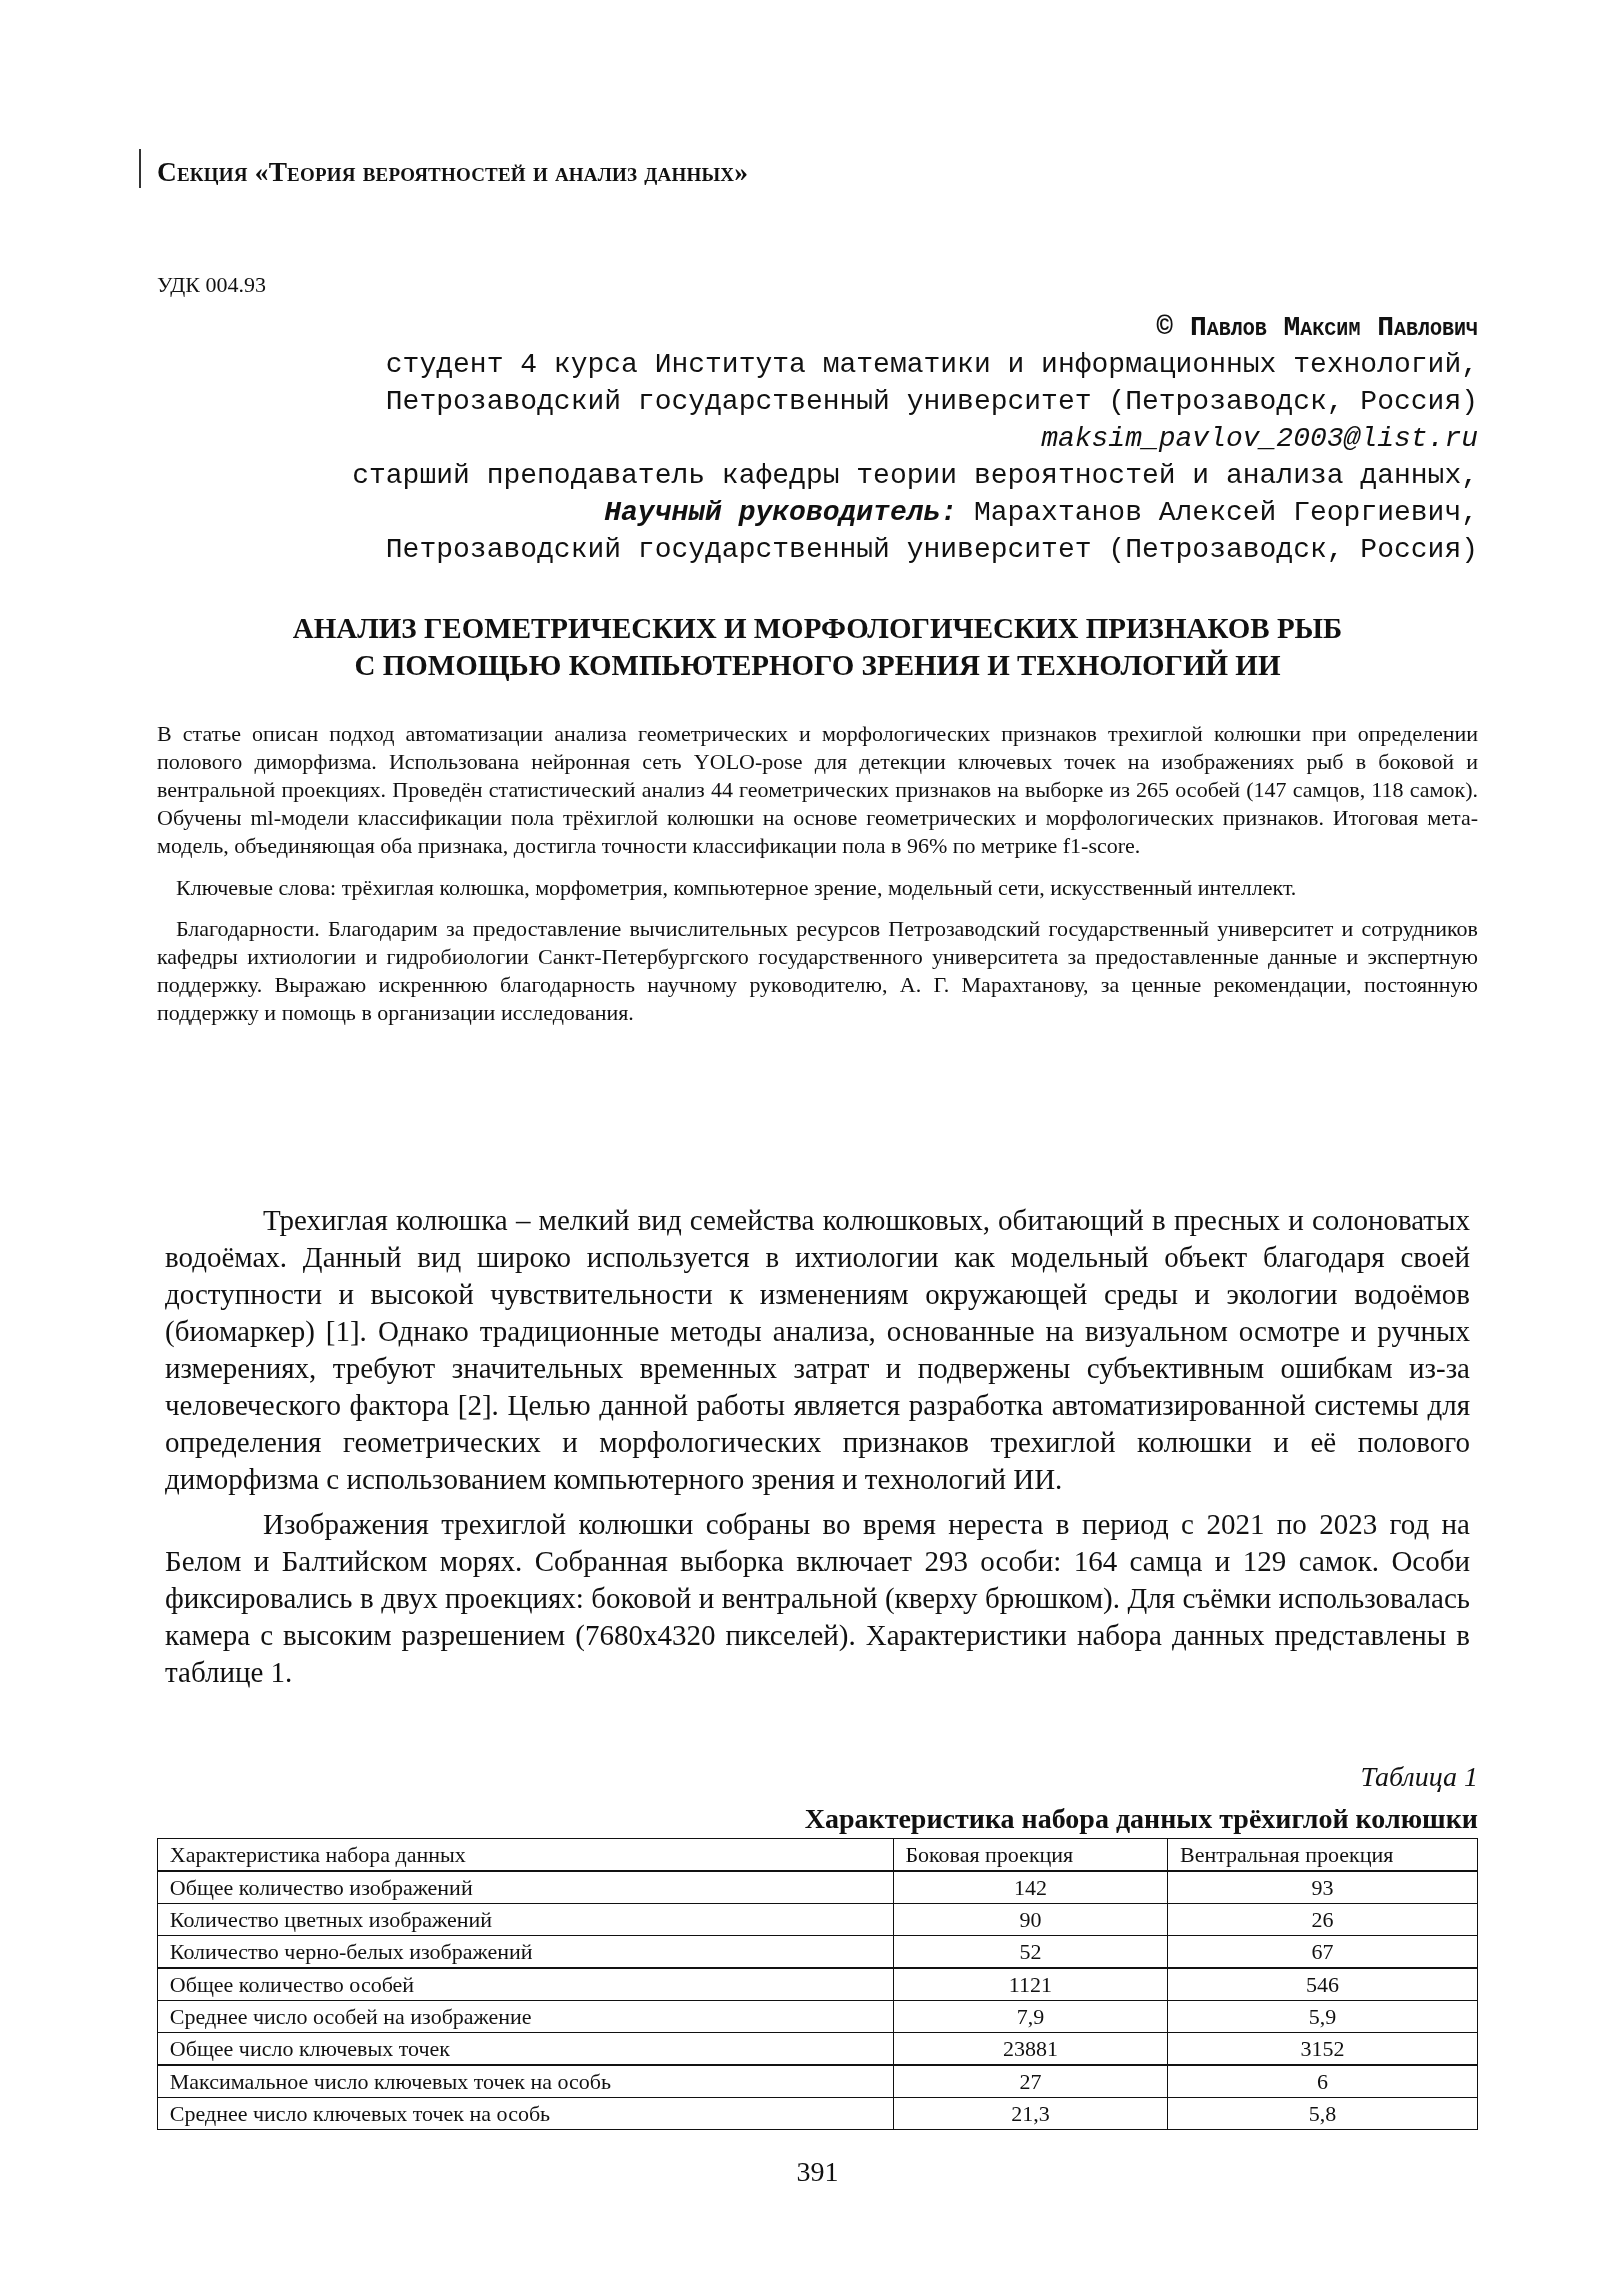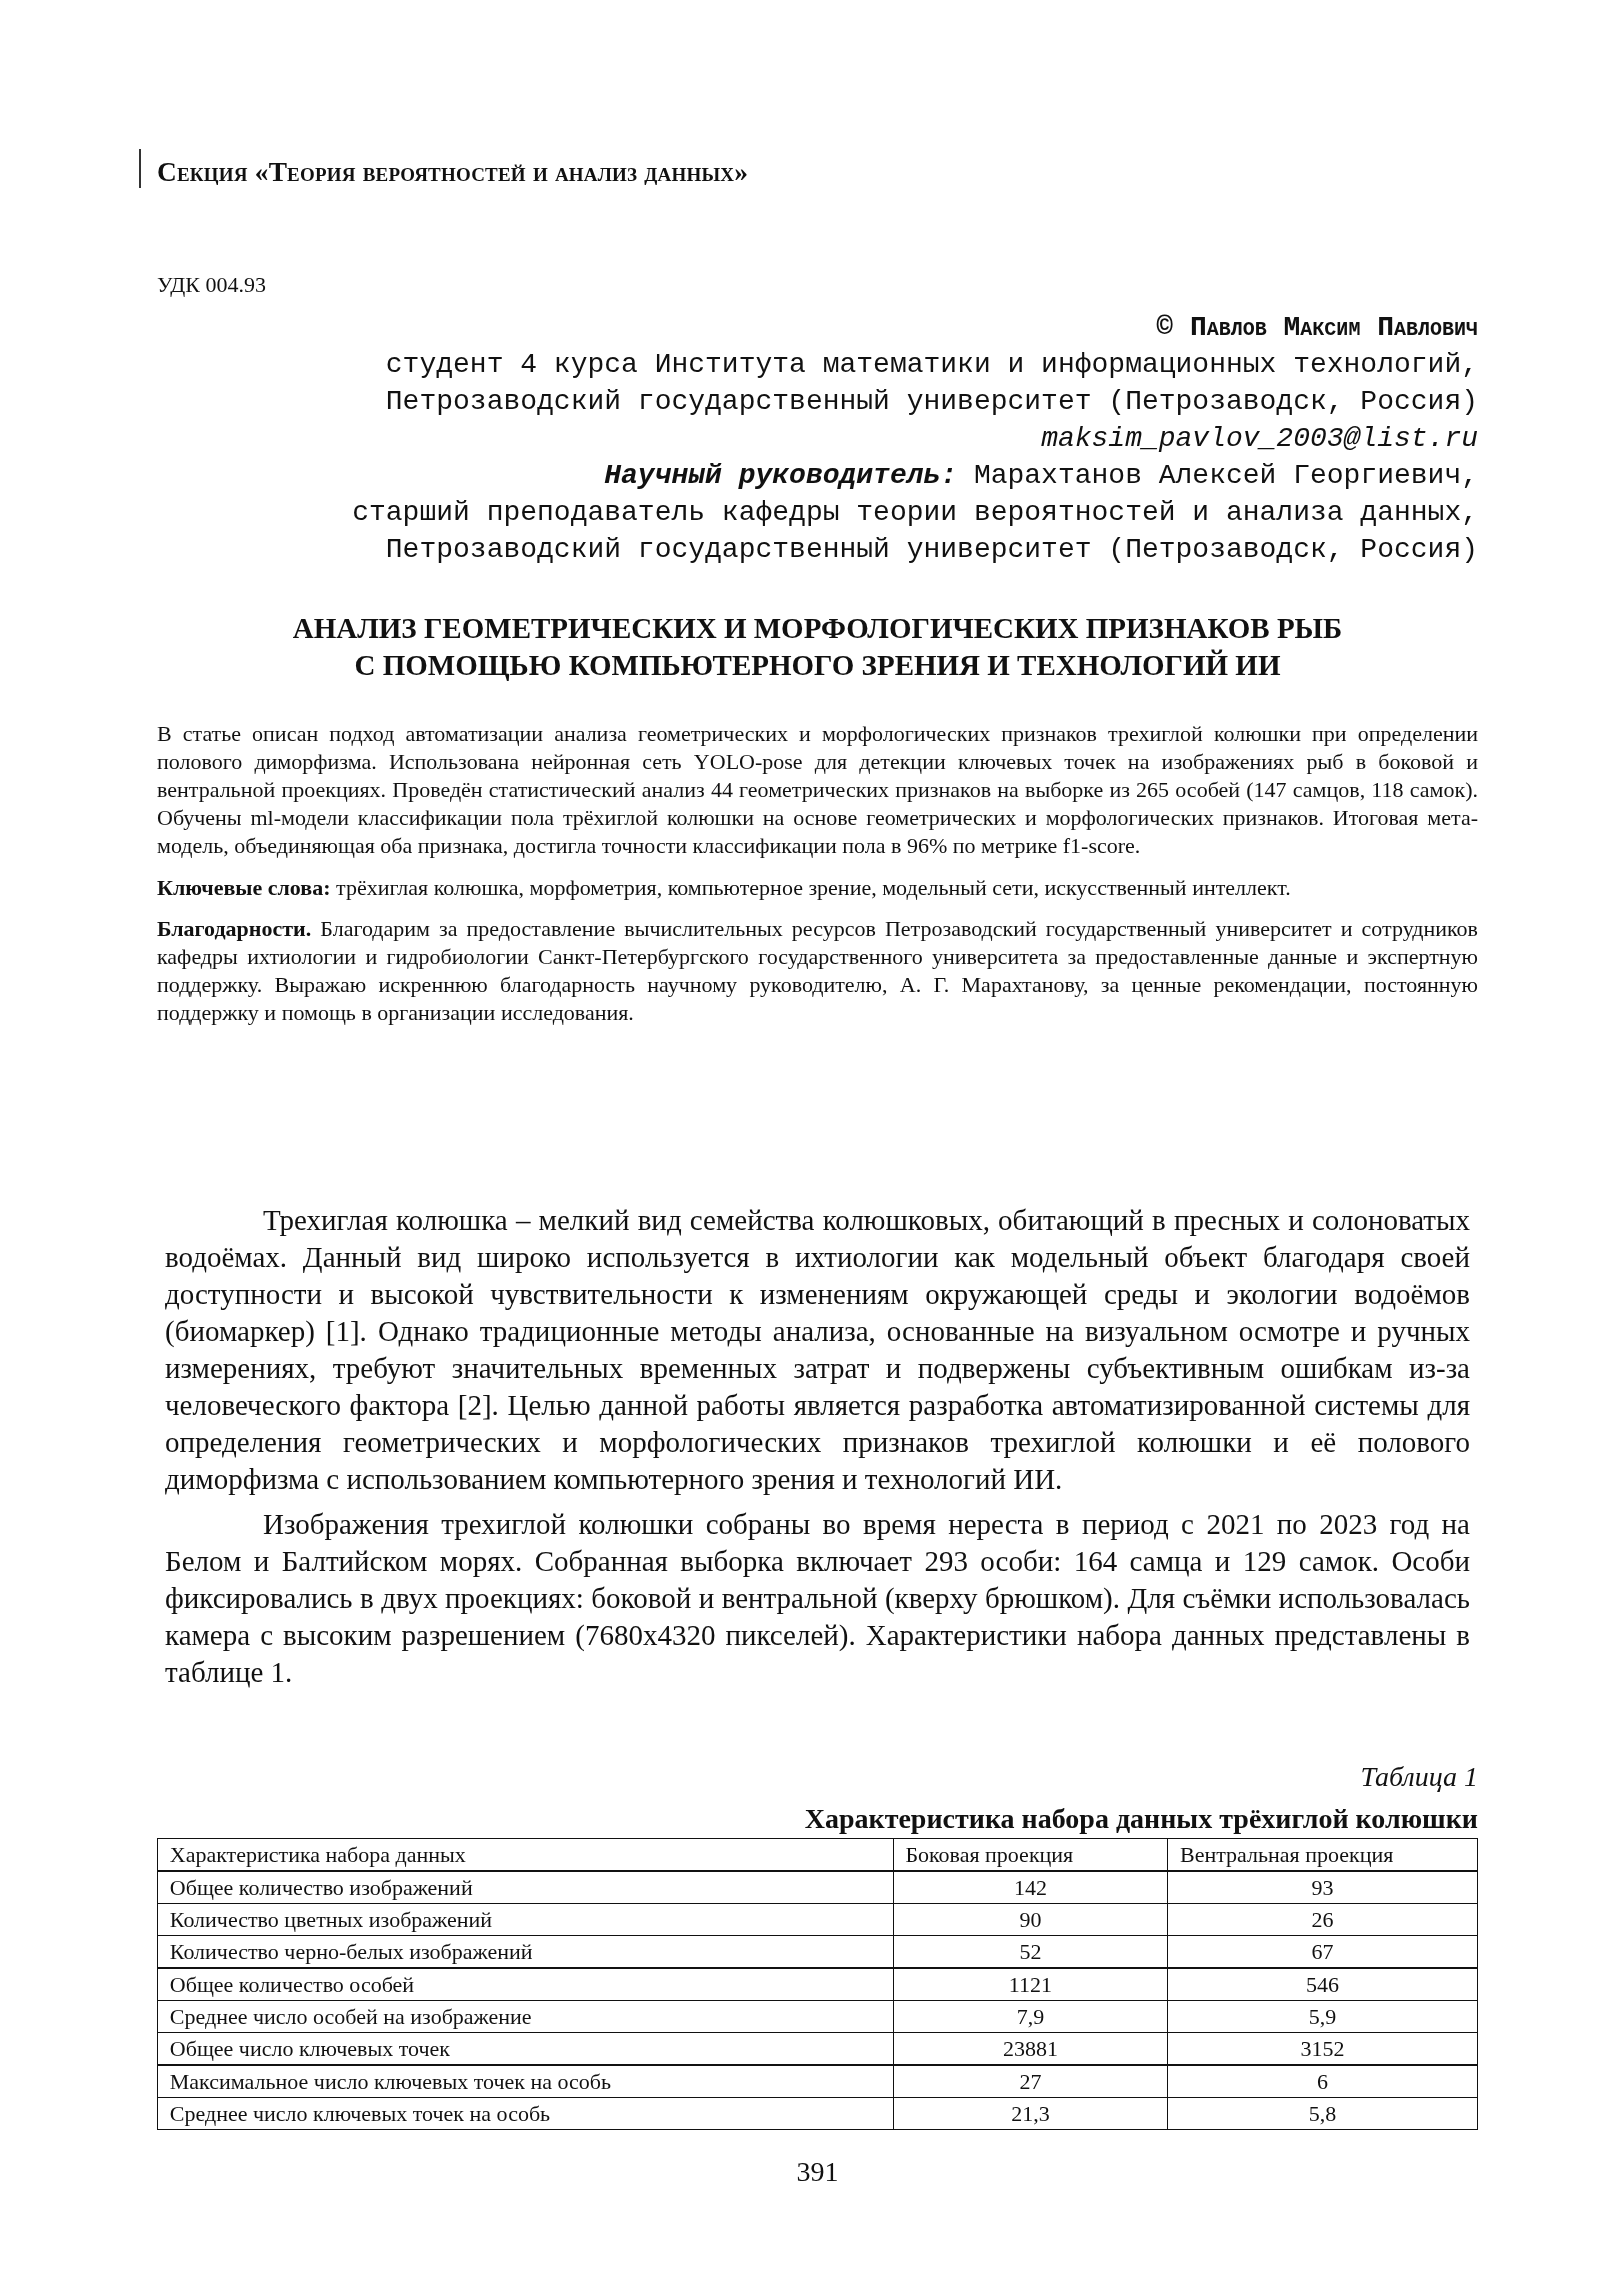--- a/index.html
+++ b/index.html
@@ -23,21 +23,21 @@
   .advisor-label { font-weight: bold; font-style: italic; }
   .title {
     position: absolute; left: 0; top: 610px; width: 1321px; text-align: center;
     font-size: 29px; font-weight: bold; line-height: 37px;
   }
   .abstract {
     position: absolute; left: 0; top: 720px; width: 1321px;
     font-size: 22px; line-height: 28px; text-align: justify;
   }
   .abstract p { margin: 0 0 13.7px 0; }
-  .bold { font-weight: bold; }
+  .bold { font-weight: normal; margin-left: 19px; }
   .body-text {
     position: absolute; left: 0; top: 1194px; width: 1321px;
     font-size: 29px; line-height: 37px; text-align: justify;
   }
   .body-text p { margin: 8px; text-indent: 98px; }
   .table-caption {
     position: absolute; right: 0; top: 1761px; font-size: 28px; font-style: italic;
   }
   .table-title {
     position: absolute; left: 0; top: 1803px; width: 1321px; text-align: right;
@@ -66,22 +66,22 @@
 <div class="page">
   <div class="section-bar"></div>
   <div class="section-head">Секция «Теория вероятностей и анализ данных»</div>
   <div class="udk">УДК 004.93</div>
 
   <div class="author-block">
     <div class="author-name">© Павлов Максим Павлович</div>
     <div>студент 4 курса Института математики и информационных технологий,</div>
     <div>Петрозаводский государственный университет (Петрозаводск, Россия)</div>
     <div class="email">maksim_pavlov_2003@list.ru</div>
+    <div>старший преподаватель кафедры теории вероятностей и анализа данных,</div>
     <div><span class="advisor-label">Научный руководитель:</span><span> Марахтанов Алексей Георгиевич,</span></div>
-    <div>старший преподаватель кафедры теории вероятностей и анализа данных,</div>
     <div>Петрозаводский государственный университет (Петрозаводск, Россия)</div>
   </div>
 
   <div class="title">
     <div>АНАЛИЗ ГЕОМЕТРИЧЕСКИХ И МОРФОЛОГИЧЕСКИХ ПРИЗНАКОВ РЫБ</div>
     <div>С ПОМОЩЬЮ КОМПЬЮТЕРНОГО ЗРЕНИЯ И ТЕХНОЛОГИЙ ИИ</div>
   </div>
 
   <div class="abstract">
     <p>В статье описан подход автоматизации анализа геометрических и морфологических признаков трехиглой колюшки при определении полового диморфизма. Использована нейронная сеть YOLO-pose для детекции ключевых точек на изображениях рыб в боковой и вентральной проекциях. Проведён статистический анализ 44 геометрических признаков на выборке из 265 особей (147 самцов, 118 самок). Обучены ml-модели классификации пола трёхиглой колюшки на основе геометрических и морфологических признаков. Итоговая мета-модель, объединяющая оба признака, достигла точности классификации пола в 96% по метрике f1-score.</p>

